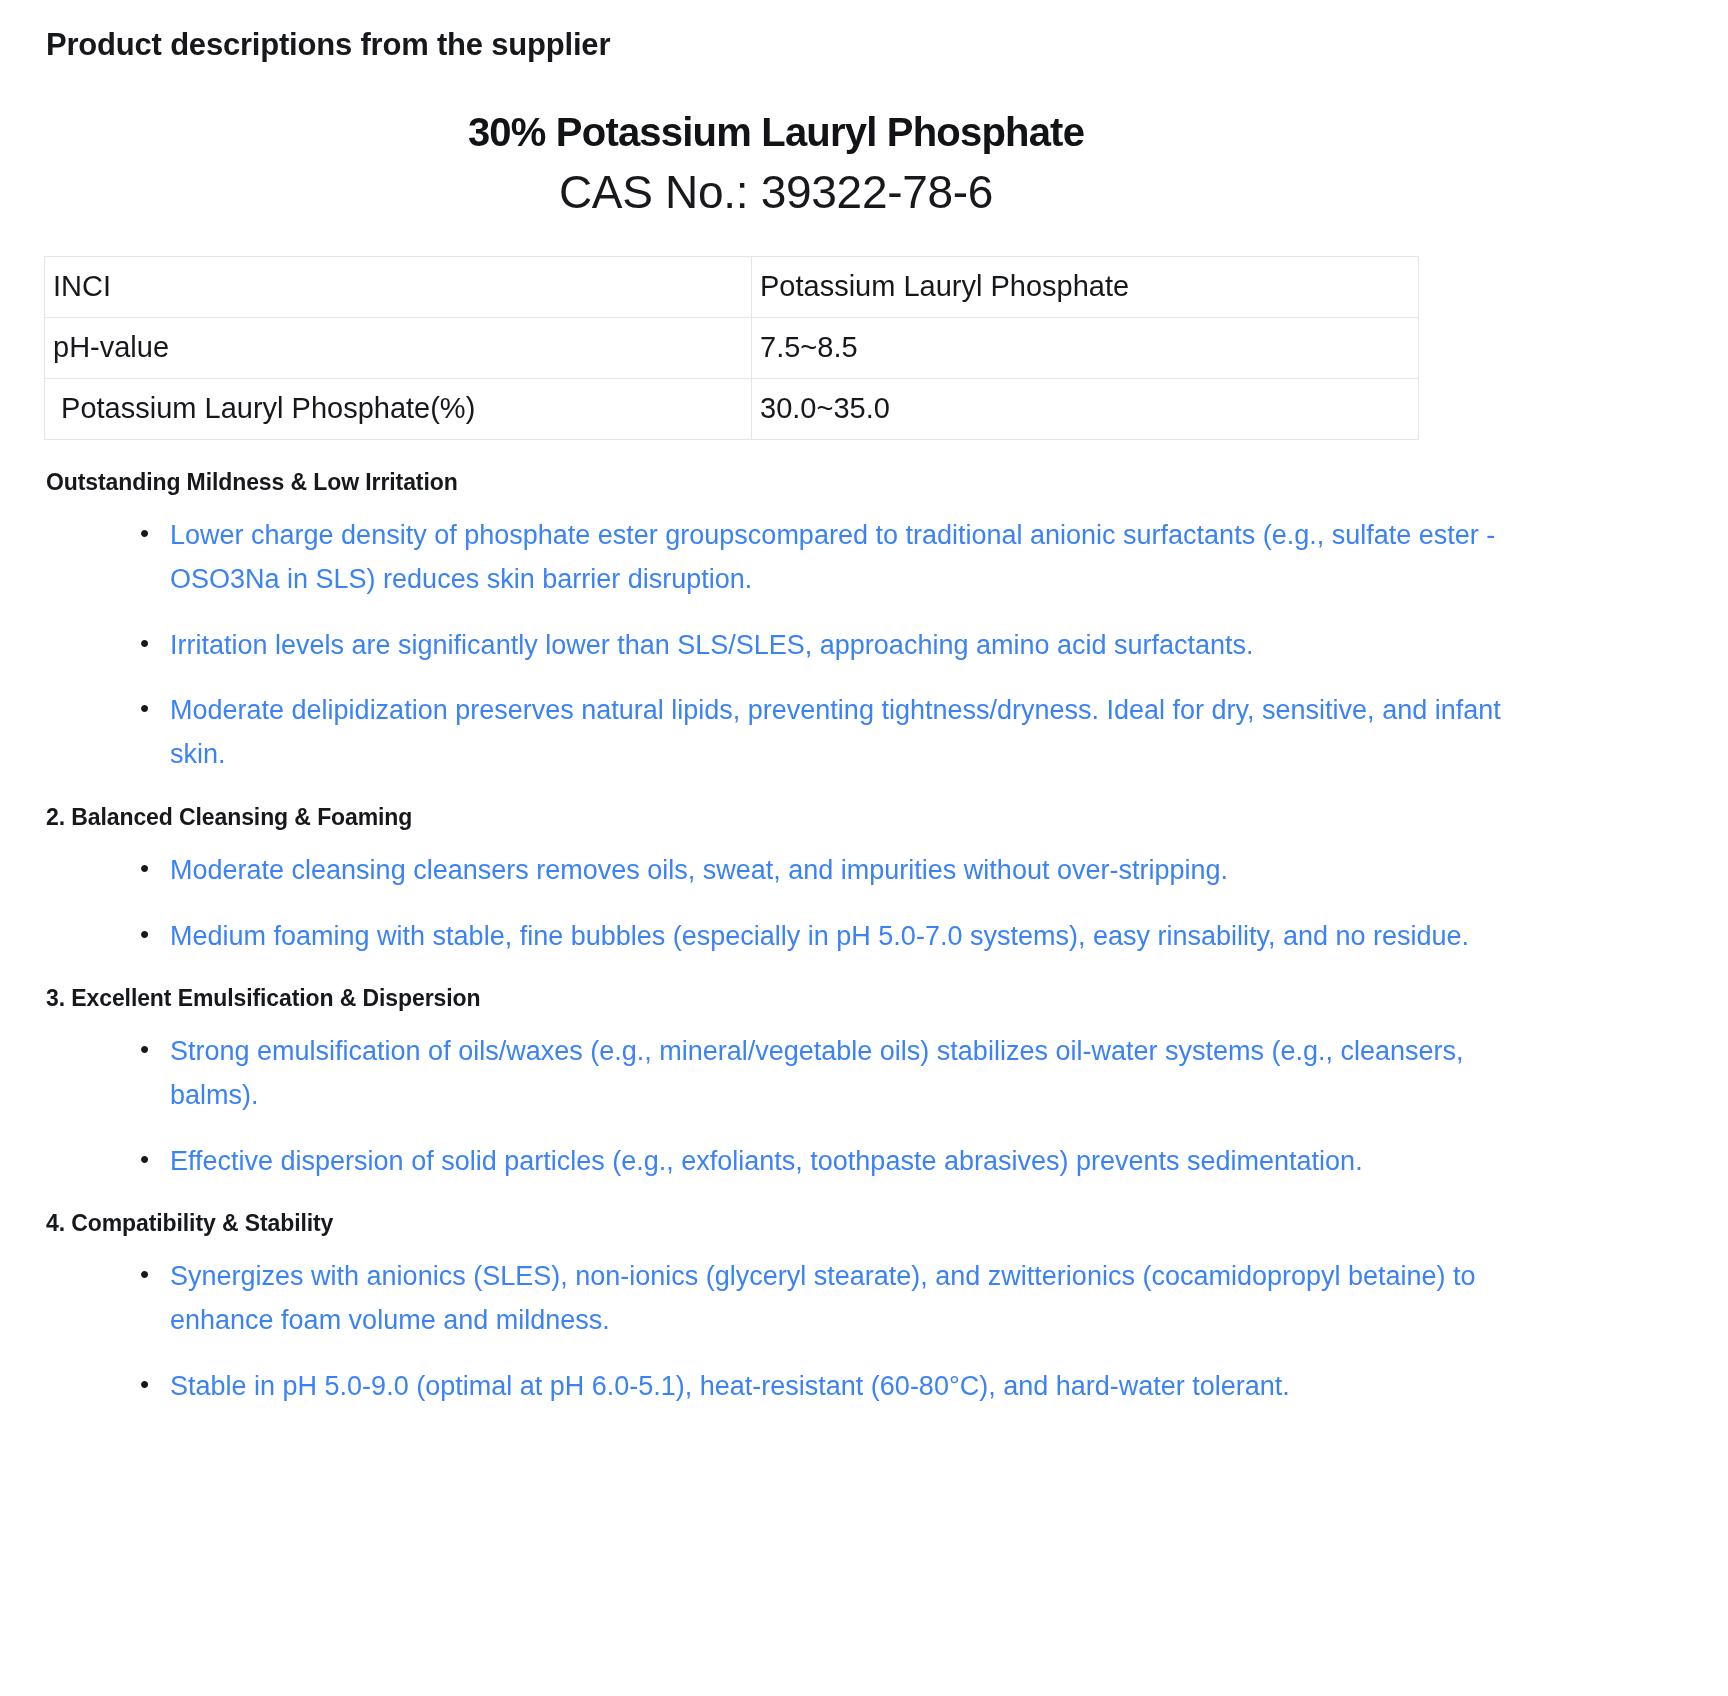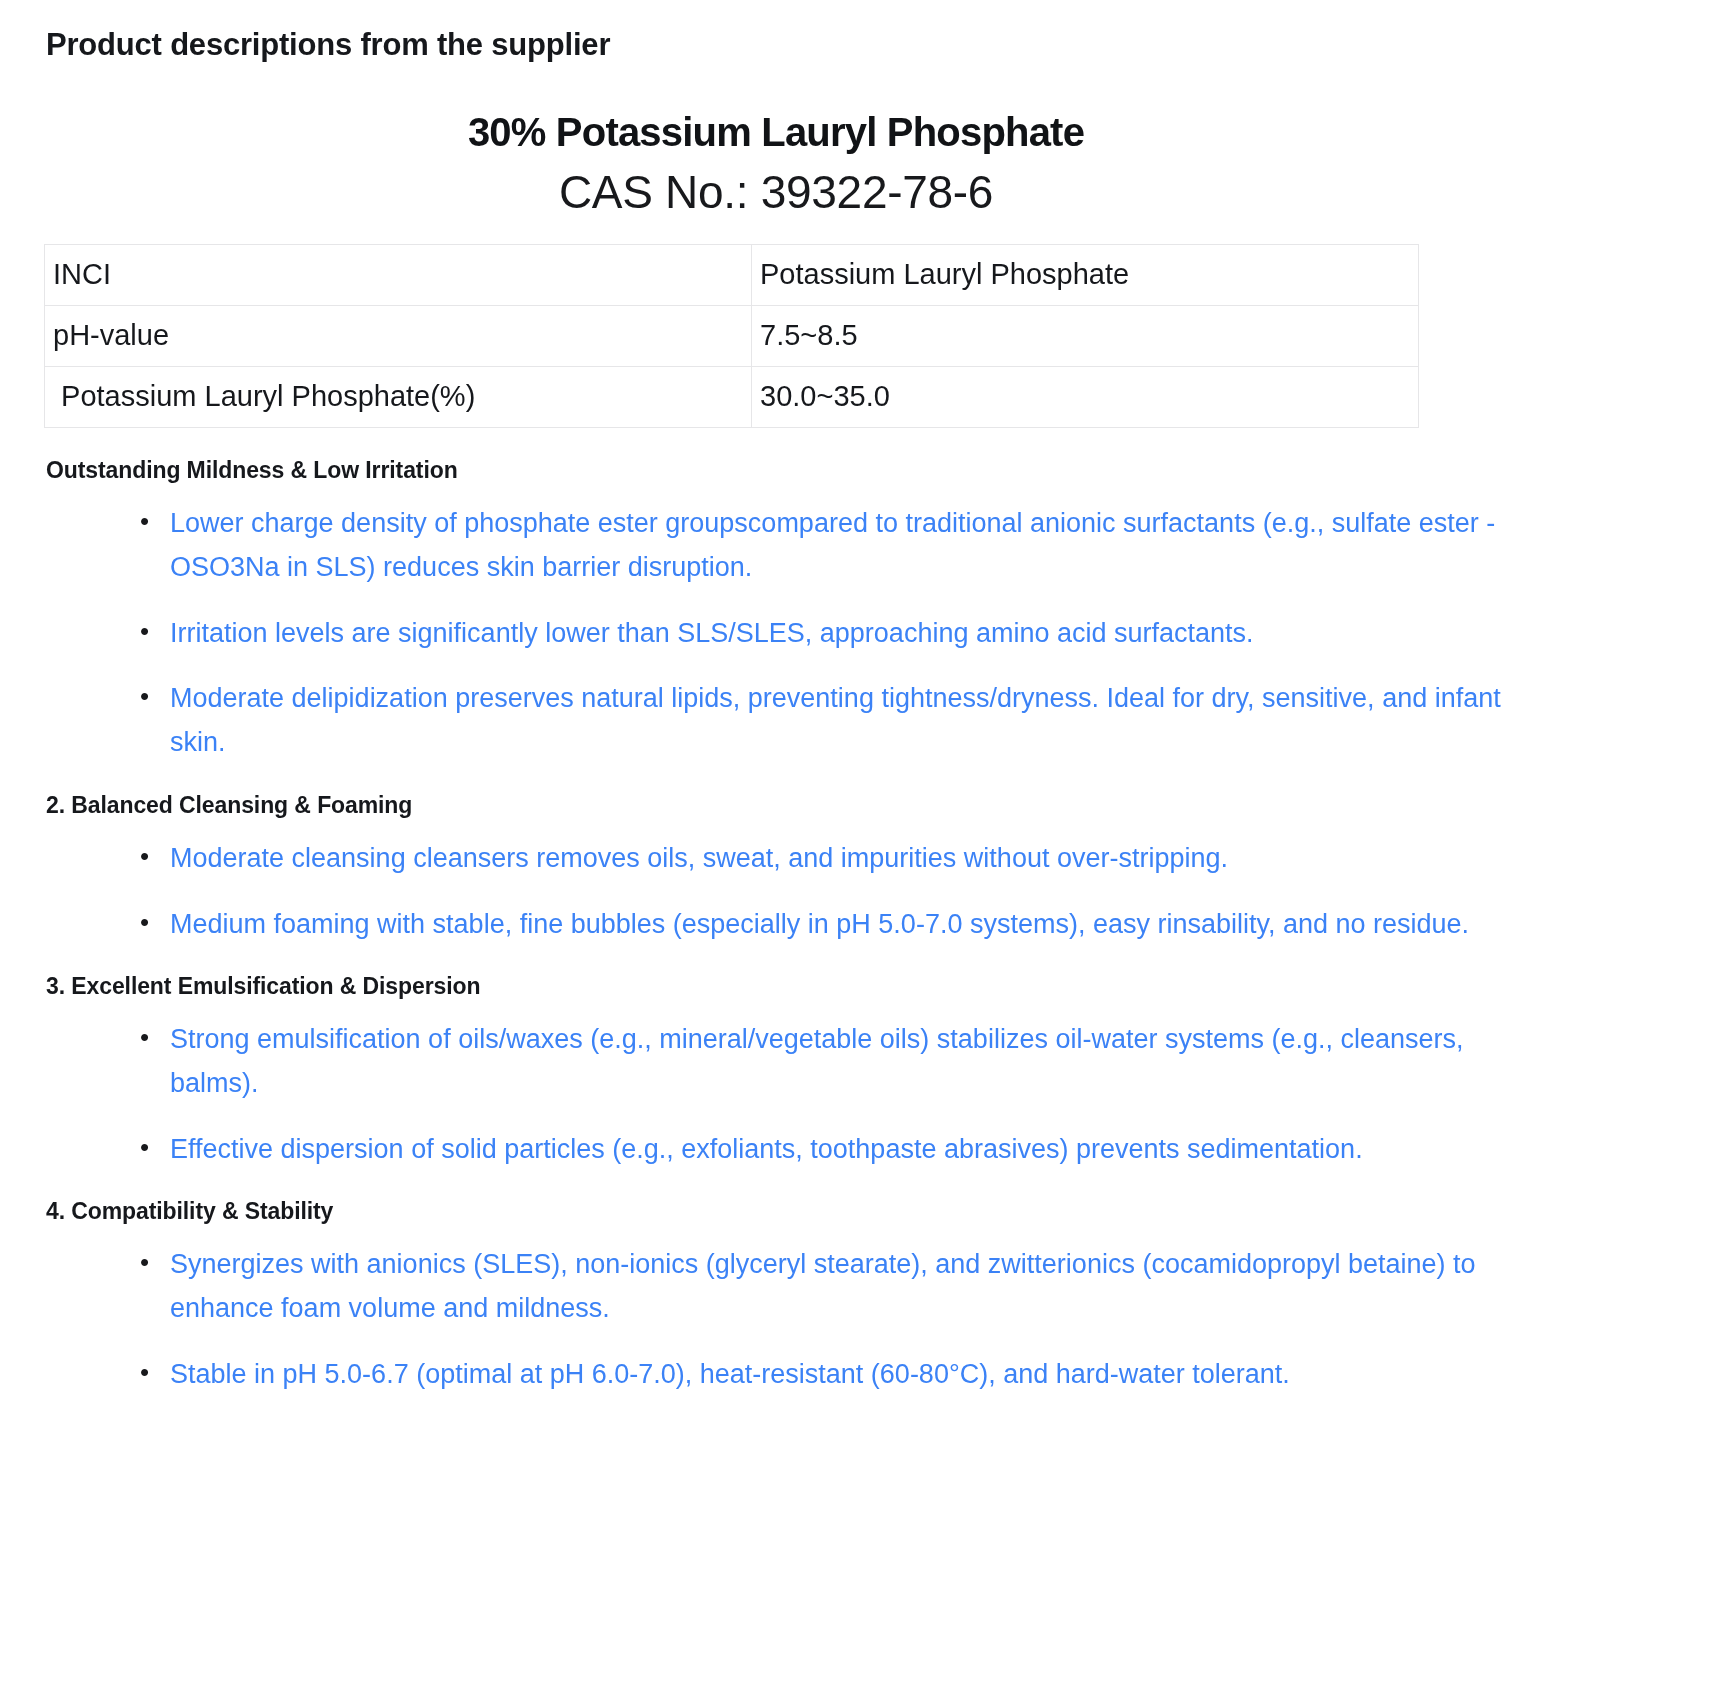--- a/index.html
+++ b/index.html
@@ -41,21 +41,21 @@
     line-height: 1.15;
     margin: 0 0 10px 0;
   }
   .product-cas {
     text-align: center;
     font-size: 46px;
     font-weight: normal;
     letter-spacing: -0.3px;
     color: #18191c;
     line-height: 1.2;
-    margin: 0 0 24px 0;
+    margin: 0 0 36px 0;
   }
 
   
   .spec-table {
     width: 1340px;
     border-collapse: collapse;
     margin: 0 0 22px 4px;
     table-layout: fixed;
   }
   .spec-table td {
@@ -151,16 +151,16 @@
 
   <div class="section-heading">3. Excellent Emulsification &amp; Dispersion</div>
   <ul class="bullets">
     <li>Strong emulsification of oils/waxes (e.g., mineral/vegetable oils) stabilizes oil-water systems (e.g., cleansers, balms).</li>
     <li>Effective dispersion of solid particles (e.g., exfoliants, toothpaste abrasives) prevents sedimentation.</li>
   </ul>
 
   <div class="section-heading">4. Compatibility &amp; Stability</div>
   <ul class="bullets">
     <li>Synergizes with anionics (SLES), non-ionics (glyceryl stearate), and zwitterionics (cocamidopropyl betaine) to enhance foam volume and mildness.</li>
-    <li>Stable in pH 5.0-6.7 (optimal at pH 6.0-7.0), heat-resistant (60-80°C), and hard-water tolerant.</li>
+    <li>Stable in pH 5.0-9.0 (optimal at pH 6.0-5.1), heat-resistant (60-80°C), and hard-water tolerant.</li>
   </ul>
 
 </div>
 
 </body></html>

